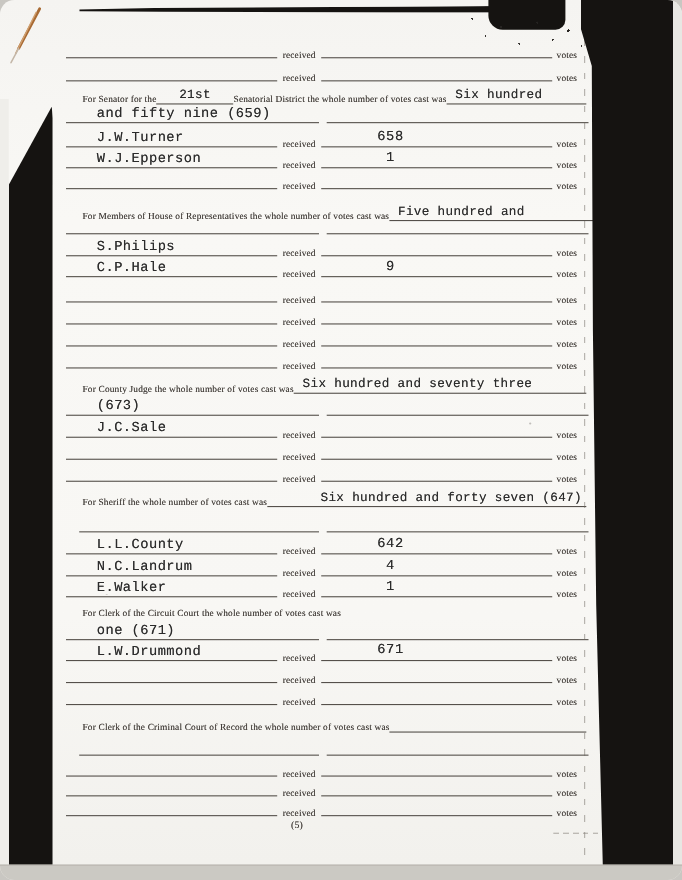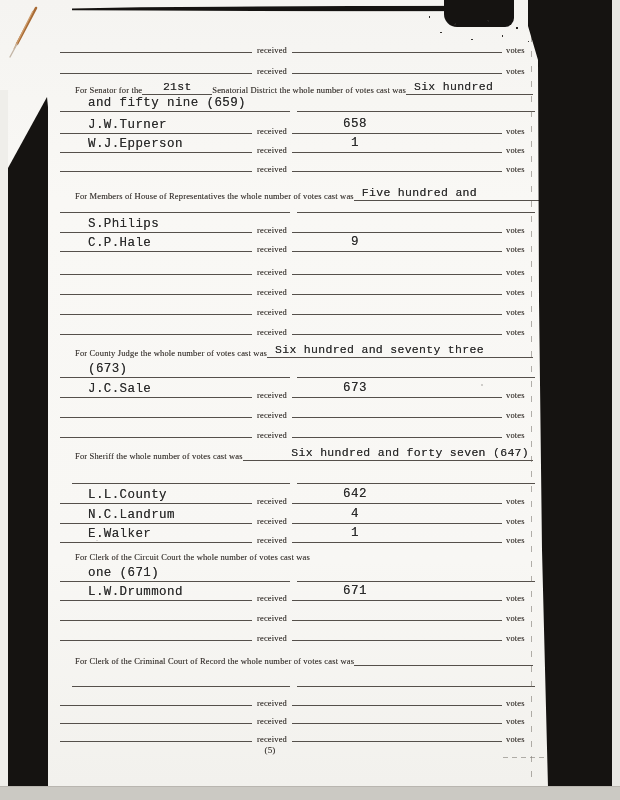--- a/index.html
+++ b/index.html
@@ -2,20 +2,21 @@
 <html style="--paper: #f8f7f4; --ink_typed: #2b2b2b; --ink_printed: #3c3733; --rule: #55504b; --scan_black: #151311; --background_gray: #cbc9c3; --scratch: #a86a33;"><head>
 <meta charset="utf-8">
 <style>
   html,body{margin:0;padding:0;}
   body{width:620px;height:800px;overflow:hidden;background:#c9c7c2;}
 
   .scan{
     position:relative;width:620px;height:800px;overflow:hidden;
     background:linear-gradient(180deg,#f5f4f1 0%,#f9f8f5 25%,#f8f7f4 70%,#f2f1ed 98%);
     font-family:"Liberation Serif",serif;
+    border-radius:13px;
   }
 
   
   .row{position:absolute;left:0;width:620px;height:20px;z-index:2;}
   .rule{position:absolute;bottom:0;height:1px;background:var(--rule);}
   .printed{
     font-family:"Liberation Serif",serif;font-size:8.5px;letter-spacing:.15px;
     color:var(--ink_printed);text-shadow:0 0 .4px rgba(60,55,50,.55);
   }
   .lbl{position:absolute;bottom:-2px;}
@@ -193,21 +194,20 @@
         <span class="rule" style="left: 60px; width: 230px;"></span>
         <span class="rule" style="left: 297px; width: 238px;"></span>
         <span class="typed name">(673)</span>
       </div>
       <div class="row" style="top: 378px;">
         <span class="rule" style="left: 60px; width: 192px;"></span>
         <span class="printed lbl" style="left: 257px;">received</span>
         <span class="rule" style="left: 292px; width: 210px;"></span>
         <span class="printed lbl" style="left: 506px;">votes</span>
         <span class="typed name">J.C.Sale</span>
-        <span class="typed val">673</span>
       </div>
       <div class="row" style="top: 398px;">
         <span class="rule" style="left: 60px; width: 192px;"></span>
         <span class="printed lbl" style="left: 257px;">received</span>
         <span class="rule" style="left: 292px; width: 210px;"></span>
         <span class="printed lbl" style="left: 506px;">votes</span>
       </div>
       <div class="row" style="top: 418px;">
         <span class="rule" style="left: 60px; width: 192px;"></span>
         <span class="printed lbl" style="left: 257px;">received</span>

